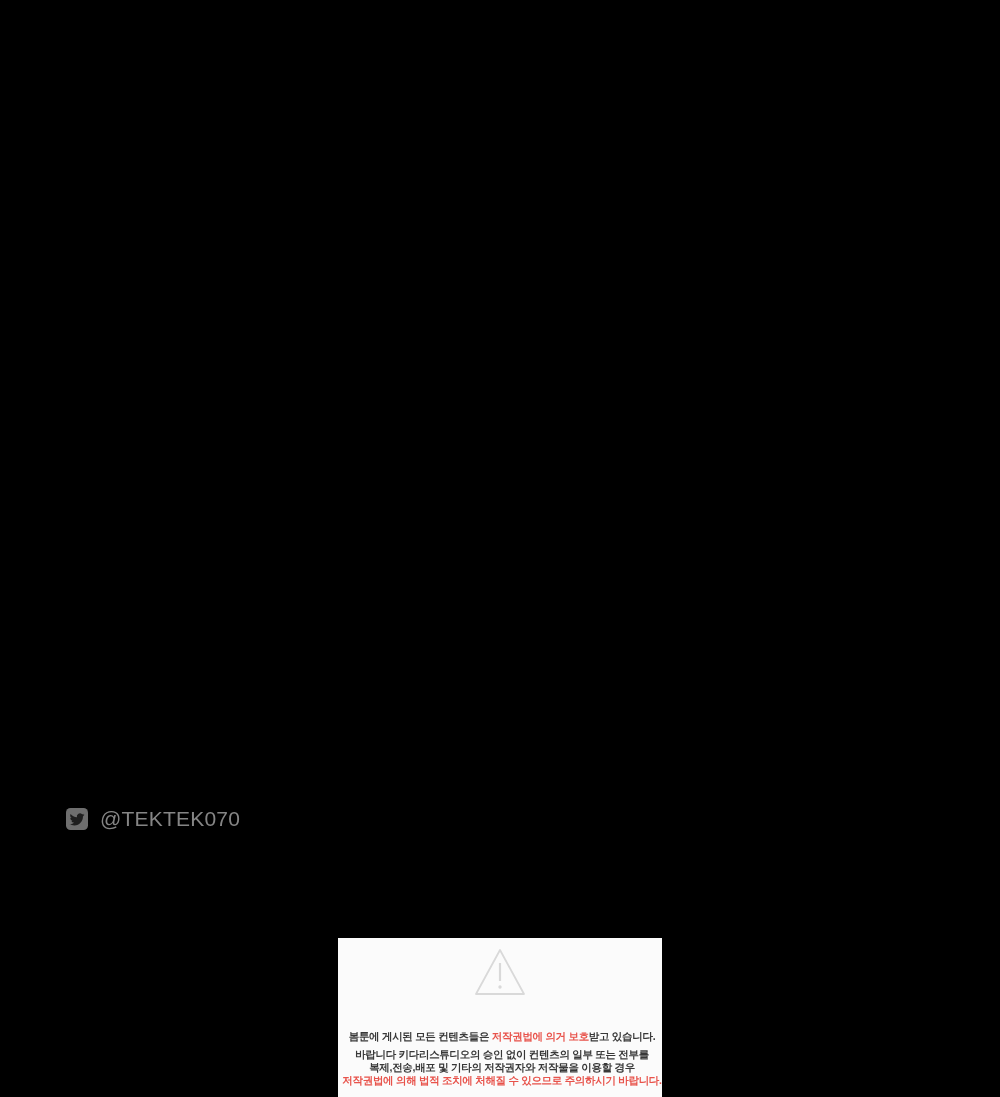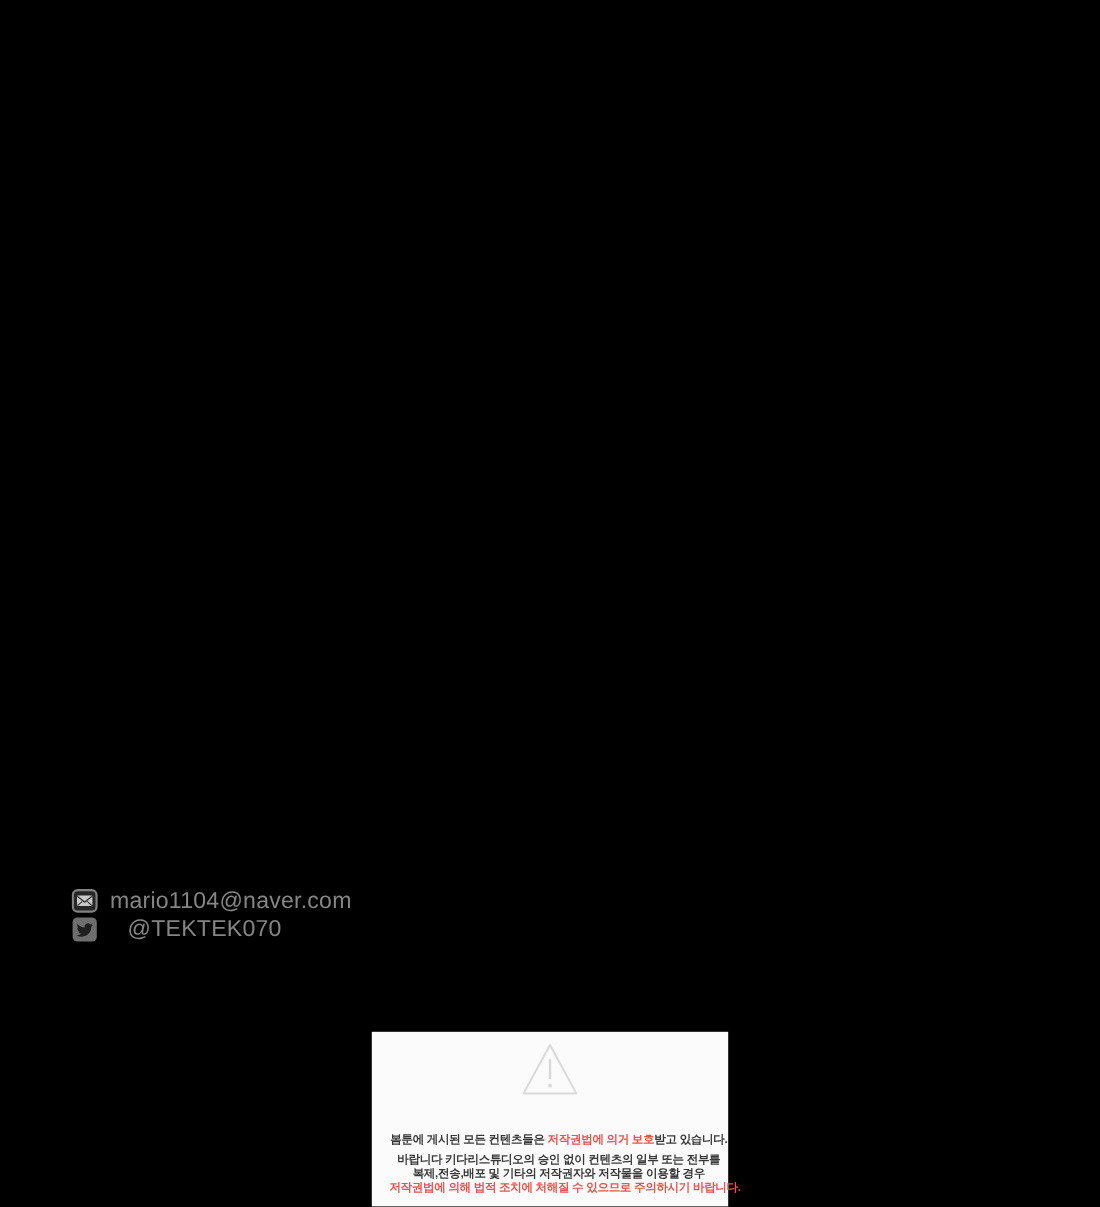--- a/index.html
+++ b/index.html
@@ -13,42 +13,31 @@
   .contact-row { display:flex; align-items:center; height:25px; }
   .contact-row + .contact-row { margin-top:1px;gap:16px; }
   .contact-icon { width:24px; height:24px; margin-right:11px; display:flex; align-items:center; justify-content:center; flex:0 0 auto; }
   .contact-text { color:#858585; font-size:21px; letter-spacing:0.2px; white-space:nowrap; }
   
   .notice-box {
     position:absolute; left:338px; top:938px; width:324px; height:159px;
     background:#fbfbfb;
   }
   .warning-icon { position:absolute; top:5px; left:0; right:0; display:flex; justify-content:center; }
-  .notice-text { position:absolute; top:92px; left:16px; right:0; text-align:center; font-weight:bold; }
+  .notice-text { position:absolute; top:92px; left:4px; right:0; text-align:center; font-weight:bold; }
   .nline { font-size:10.5px; line-height:13px; margin:0; color:#383838; letter-spacing:-0.3px; white-space:nowrap; }
   .nline-1 { margin-bottom:5px; }
   .red { color:#e8534b; }
 </style>
 </head>
 <body>
 
 <div class="canvas">
 
   <div class="contact-block">
-    <div class="contact-row">
-      <span class="contact-icon">
-        <svg width="24" height="22" viewBox="0 0 24 22">
-          <rect x="1.2" y="1.2" width="21.6" height="19.6" rx="4.5" fill="#262626" stroke="#828282" stroke-width="2"></rect>
-          <rect x="5" y="6.2" width="14" height="9.5" rx="1" fill="#c9c9c9"></rect>
-          <path d="M5.3 6.8 L12 12 L18.7 6.8" fill="none" stroke="#3a3a3a" stroke-width="1.3"></path>
-          <path d="M5.6 15.2 L9.8 11.4 M18.4 15.2 L14.2 11.4" fill="none" stroke="#3a3a3a" stroke-width="1"></path>
-        </svg>
-      </span>
-      <span class="contact-text">mario1104@naver.com</span>
-    </div>
     <div class="contact-row">
       <span class="contact-icon">
         <svg width="24" height="24" viewBox="0 0 24 24">
           <rect x="1" y="1" width="22" height="22" rx="4.5" fill="#6e6e6e"></rect>
           <g transform="translate(4.6 5) scale(0.62)">
             <path d="M23.953 4.57a10 10 0 01-2.825.775 4.958 4.958 0 002.163-2.723c-.951.555-2.005.959-3.127 1.184a4.92 4.92 0 00-8.384 4.482C7.69 8.095 4.067 6.13 1.64 3.162a4.822 4.822 0 00-.666 2.475c0 1.71.87 3.213 2.188 4.096a4.904 4.904 0 01-2.228-.616v.06a4.923 4.923 0 003.946 4.827 4.996 4.996 0 01-2.212.085 4.936 4.936 0 004.604 3.417 9.867 9.867 0 01-6.102 2.105c-.39 0-.779-.023-1.17-.067a13.995 13.995 0 007.557 2.209c9.053 0 13.998-7.496 13.998-13.985 0-.21 0-.42-.015-.63A9.935 9.935 0 0024 4.59z" fill="#1f1f1f"></path>
           </g>
         </svg>
       </span>
       <span class="contact-text">@TEKTEK070</span>

